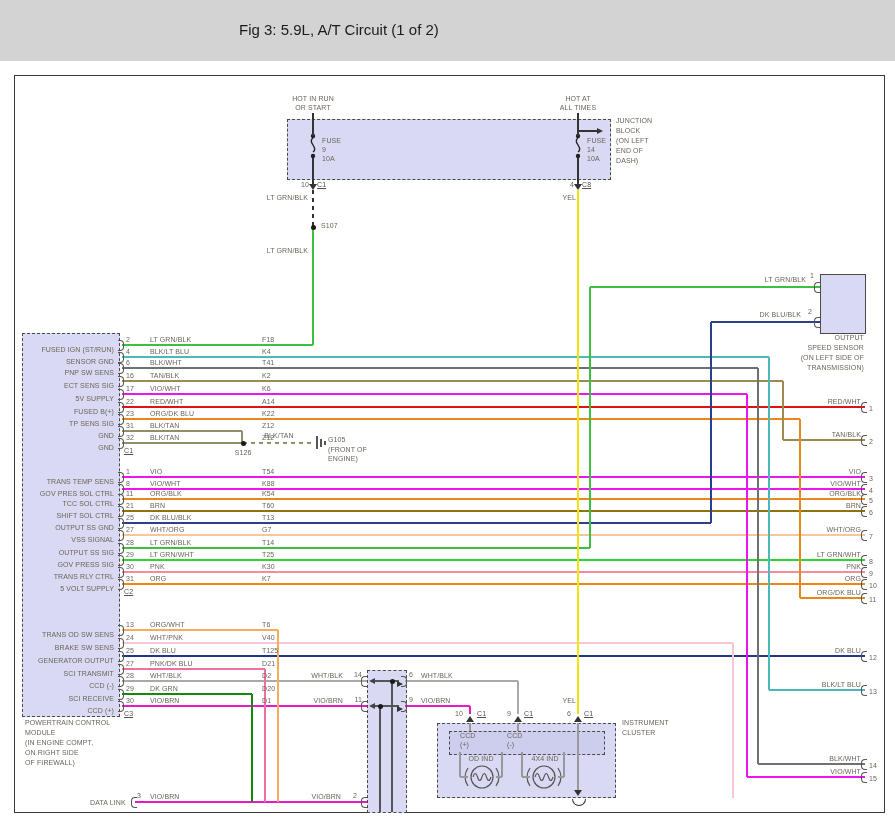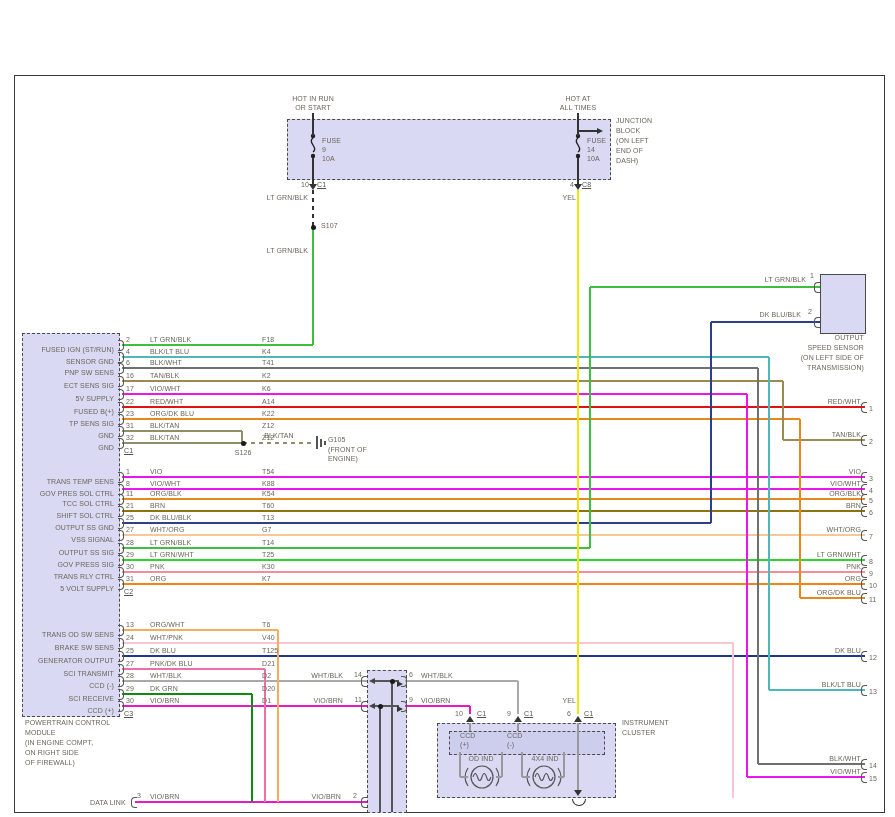--- a/index.html
+++ b/index.html
@@ -21,20 +21,23 @@
   .dot{position:absolute;width:5px;height:5px;border-radius:50%;background:#1a1a1a;}
   .tri{position:absolute;width:0;height:0;}
   .gsym{position:absolute;background:#555;}
   #offpage-arc{position:absolute;left:572px;top:799px;width:12px;height:6px;border:1.5px solid #333;border-top:none;border-radius:0 0 7px 7px;}
   svg{position:absolute;overflow:visible;}
 </style>
 </head>
 <body>
 
 <div id="page">
+  <div id="titlebar">
+    <span id="title">Fig 3: 5.9L, A/T Circuit (1 of 2)</span>
+  </div>
   <div id="stage">
     <div id="frame"></div>
 
     <div class="bx" style="left:287px;top:119px;width:322px;height:59px;"></div>
     <div class="bx" style="left:22px;top:333px;width:96px;height:382px;"></div>
     <div class="bx solid" style="left:820px;top:274px;width:44px;height:58px;"></div>
     <div class="bx" style="left:367px;top:670px;width:38px;height:141px;"></div>
     <div class="bx" style="left:437px;top:723px;width:177px;height:73px;"></div>
     <div class="bx" style="left:449px;top:731px;width:154px;height:22px;background:#cdcdee;"></div>
 

